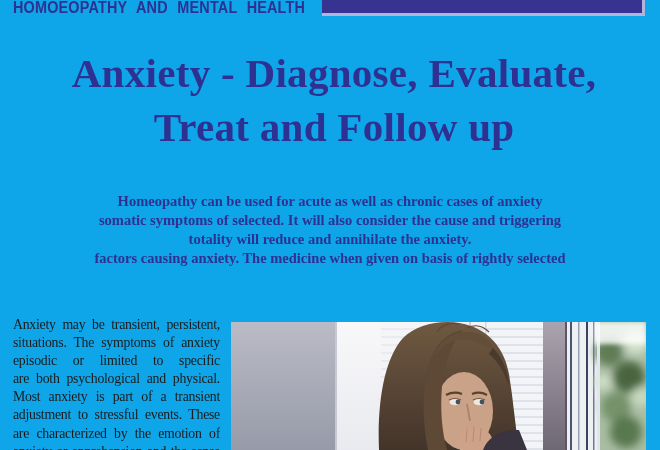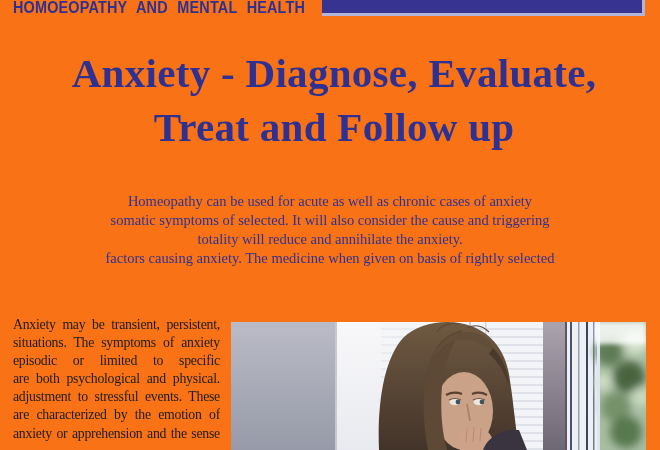--- a/index.html
+++ b/index.html
@@ -1,26 +1,26 @@
 <!DOCTYPE html>
 <html><head>
 <meta charset="utf-8">
 <style>
   html,body{margin:0;padding:0;background:#ffffff;}
-  .page{position:relative;width:660px;height:450px;background:#f97316;overflow:hidden;
+  .page{position:relative;width:660px;height:450px;background:#0ea5e9;overflow:hidden;
         font-family:"Liberation Serif",serif;}
   .masthead{position:absolute;left:13px;top:-1px;font-family:"Liberation Sans",sans-serif;
         font-weight:700;font-size:16px;line-height:17px;letter-spacing:.2px;word-spacing:6px;
         color:#2e3191;transform:scaleX(.9);transform-origin:left top;white-space:nowrap;}
   .masthead-bar{position:absolute;left:322px;top:0;width:320px;height:13px;background:#373390;
         border-bottom:3px solid #b4b3da;border-right:3px solid #b4b3da;}
   .title{position:absolute;left:0;top:42px;width:660px;margin:4px;text-align:center;color:#2e3192;
         font-weight:700;font-size:41px;line-height:54px;letter-spacing:.3px;}
   .standfirst{position:absolute;left:0;top:192px;width:660px;text-align:center;color:#2e3192;
-        font-weight:400;font-size:14.5px;line-height:19px;}
+        font-weight:700;font-size:14.5px;line-height:19px;}
   .standfirst .sline{white-space:nowrap;}
   .bodycol{position:absolute;left:13px;top:316px;width:207px;height:134px;overflow:hidden;
         color:#1c1c1c;font-size:13.8px;letter-spacing:-0.25px;}
   .bline{height:18.1px;line-height:18.1px;text-align:justify;text-align-last:justify;overflow:hidden;}
   .photo{position:absolute;left:231px;top:322px;width:415px;height:128px;overflow:hidden;background:#eceef2;}
 </style>
 </head>
 <body>
 
 <div class="page">
@@ -38,20 +38,21 @@
     <div class="sline">somatic symptoms of selected. It will also consider the cause and triggering</div>
     <div class="sline">totality will reduce and annihilate the anxiety.</div>
     <div class="sline">factors causing anxiety. The medicine when given on basis of rightly selected</div>
   </div>
 
   <div class="bodycol">
     <div class="bline">Anxiety may be transient, persistent,</div>
     <div class="bline">situations. The symptoms of anxiety</div>
     <div class="bline">episodic or limited to specific</div>
     <div class="bline">are both psychological and physical.</div>
+    <div class="bline">Most anxiety is part of a transient</div>
     <div class="bline">adjustment to stressful events. These</div>
     <div class="bline">are characterized by the emotion of</div>
     <div class="bline">anxiety or apprehension and the sense</div>
   </div>
 
   <div class="photo">
     <svg width="415" height="128" viewBox="0 0 415 128" xmlns="http://www.w3.org/2000/svg">
       <defs>
         <linearGradient id="wallG" x1="0" y1="0" x2="0" y2="1">
           <stop offset="0" stop-color="#babbc6"></stop>

